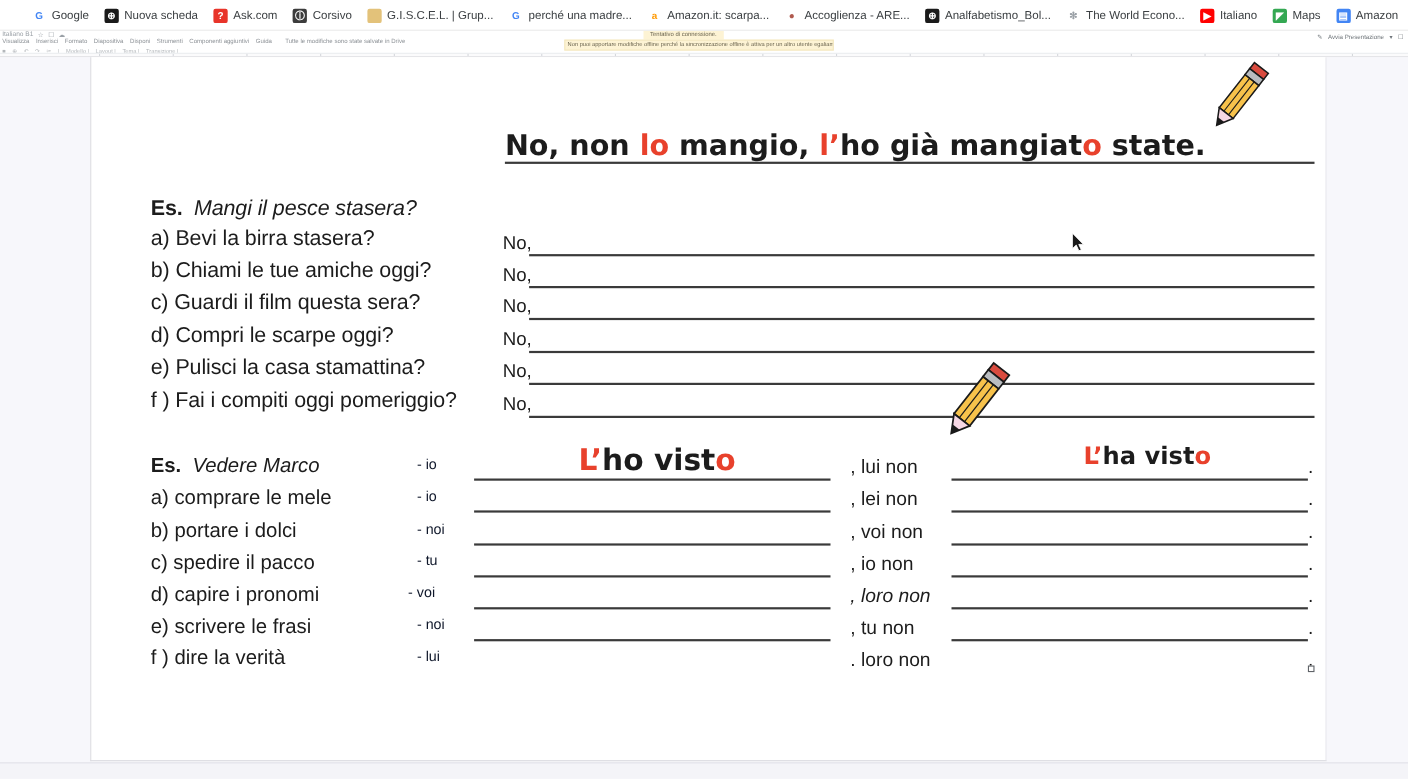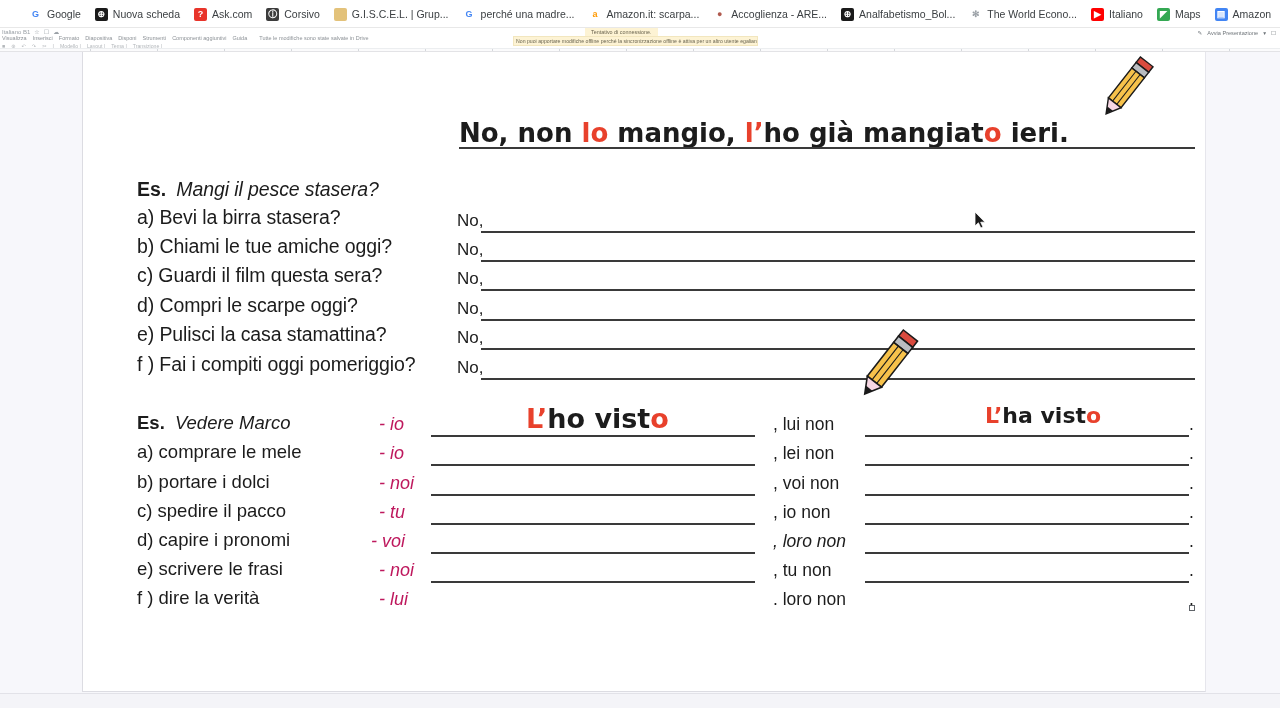--- a/index.html
+++ b/index.html
@@ -152,22 +152,22 @@
   }
   .hand .red { color: #e8412c; }
 
   
   .verb-label {
     position: absolute; font-size: 18.5px; color: #1c1c1c; white-space: nowrap;
   }
   .verb-label.ital { font-style: italic; }
   .verb-label b { font-style: normal; font-weight: bold; }
   .pron-left {
-    position: absolute; font-size: 18px; color: #be185d;
-    white-space: nowrap; text-align: right; font-style: italic;
+    position: absolute; font-size: 13px; color: #0f172a;
+    white-space: nowrap; text-align: right;
   }
   .pron-mid {
     position: absolute; font-size: 17.5px; color: #1c1c1c; white-space: nowrap;
   }
   .dot-end {
     position: absolute; font-size: 17.5px; color: #1c1c1c;
   }
 
   
   #cursor {
@@ -306,21 +306,21 @@
         <rect x="33" y="20" width="16" height="38" fill="#f7c24b" stroke="#1a1a1a" stroke-width="1.4"></rect>
         <line x1="38.3" y1="20" x2="38.3" y2="58" stroke="#1a1a1a" stroke-width="1"></line>
         <line x1="43.6" y1="20" x2="43.6" y2="58" stroke="#1a1a1a" stroke-width="1"></line>
         <polygon points="33,58 49,58 41,72" fill="#f6d7e4" stroke="#1a1a1a" stroke-width="1.4"></polygon>
         <polygon points="37.5,65.5 44.5,65.5 41,72" fill="#1a1a1a"></polygon>
       </g>
     </svg>
 
     <div id="ex21-rows">
         <div class="q-label ital" style="left: 54px; top: 126px;"><b>Es.</b><span style="margin-left: 5px;"> Mangi il pesce stasera?</span></div>
-        <div class="hand" style="left: 376px; top: 66px; font-size: 26px;"><span>No, non </span><span class="red">lo</span><span> mangio, </span><span class="red">l’</span><span>ho già mangiat</span><span class="red">o</span><span> ieri.</span></div>
+        <div class="hand" style="left: 376px; top: 66px; font-size: 26px;"><span>No, non </span><span class="red">lo</span><span> mangio, </span><span class="red">l’</span><span>ho già mangiat</span><span class="red">o</span><span> state.</span></div>
         <div class="ans-line" style="left: 376px; top: 95px; width: 736px;"></div>
         <div class="q-label" style="left: 54px; top: 154px;">a) Bevi la birra stasera?</div>
         <div class="no-label" style="left: 374px; top: 159px;">No,</div>
         <div class="ans-line" style="left: 398px; top: 179px; width: 714px;"></div>
         <div class="q-label" style="left: 54px; top: 183px;">b) Chiami le tue amiche oggi?</div>
         <div class="no-label" style="left: 374px; top: 188px;">No,</div>
         <div class="ans-line" style="left: 398px; top: 208px; width: 714px;"></div>
         <div class="q-label" style="left: 54px; top: 212px;">c) Guardi il film questa sera?</div>
         <div class="no-label" style="left: 374px; top: 217px;">No,</div>
         <div class="ans-line" style="left: 398px; top: 237px; width: 714px;"></div>

